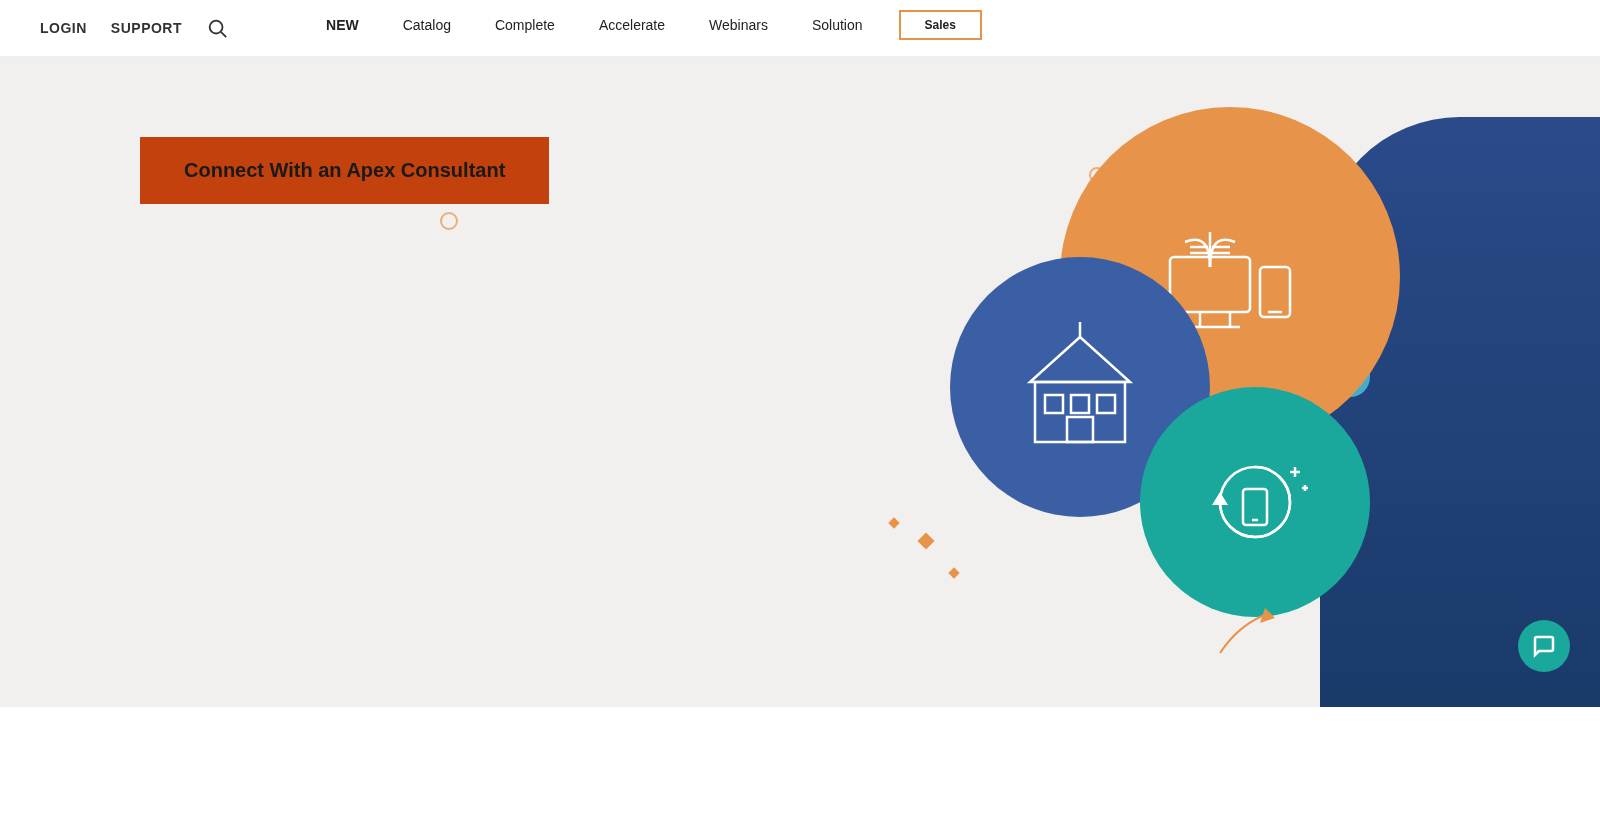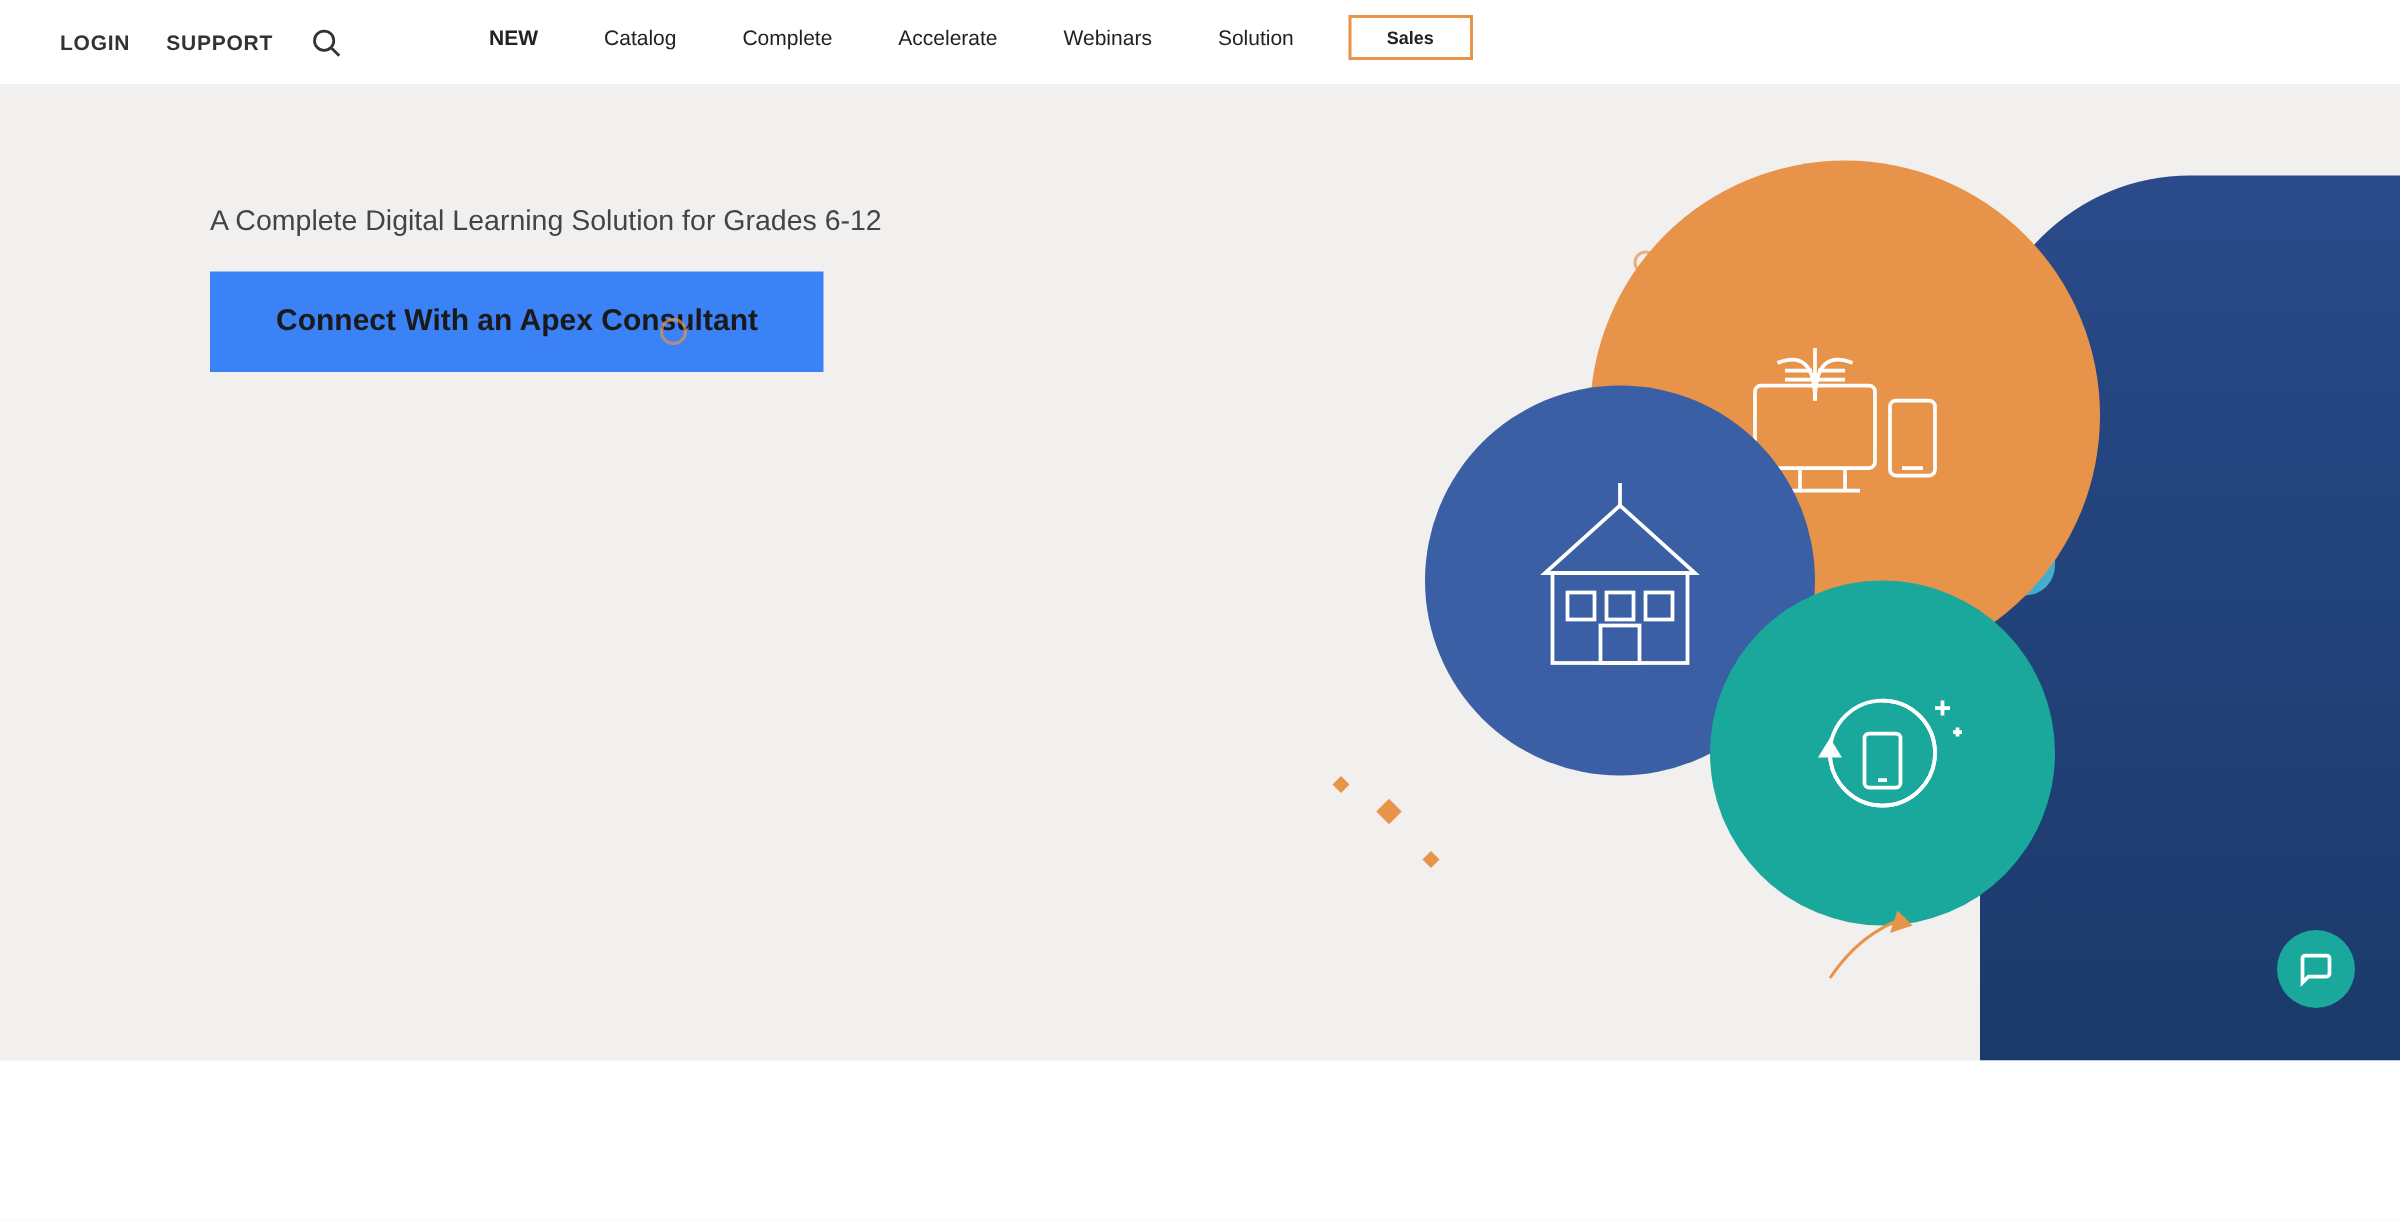--- a/index.html
+++ b/index.html
@@ -106,21 +106,21 @@
     .hero-title {
       font-size: 64px;
       font-weight: 900;
       color: #1a1a1a;
       line-height: 1.1;
       margin-bottom: 50px;
       max-width: 780px;
     }
 
     .hero-cta-btn {
-      background: #3b82f6;
+      background: #c2410c;
       color: #1a1a1a;
       border: none;
       padding: 22px 44px;
       font-size: 20px;
       font-weight: 700;
       cursor: pointer;
       display: inline-block;
     }
 
     
@@ -254,21 +254,20 @@
       <a class="nav-link">Webinars</a>
       <a class="nav-link">Solution</a>
       <button class="nav-sales-btn">Sales</button>
     </nav>
   </div>
 </header>
 
 <section class="hero">
 
   <div class="hero-content">
-    <p class="hero-subtitle">A Complete Digital Learning Solution for Grades 6-12</p>
 
     
     <div class="deco-circle-sm" style="width:18px;height:18px;top:155px;left:440px;border-color:#e8934a;"></div>
 
 
     <button class="hero-cta-btn">Connect With an Apex Consultant</button>
   </div>
 
   <div class="hero-illustration">
 

